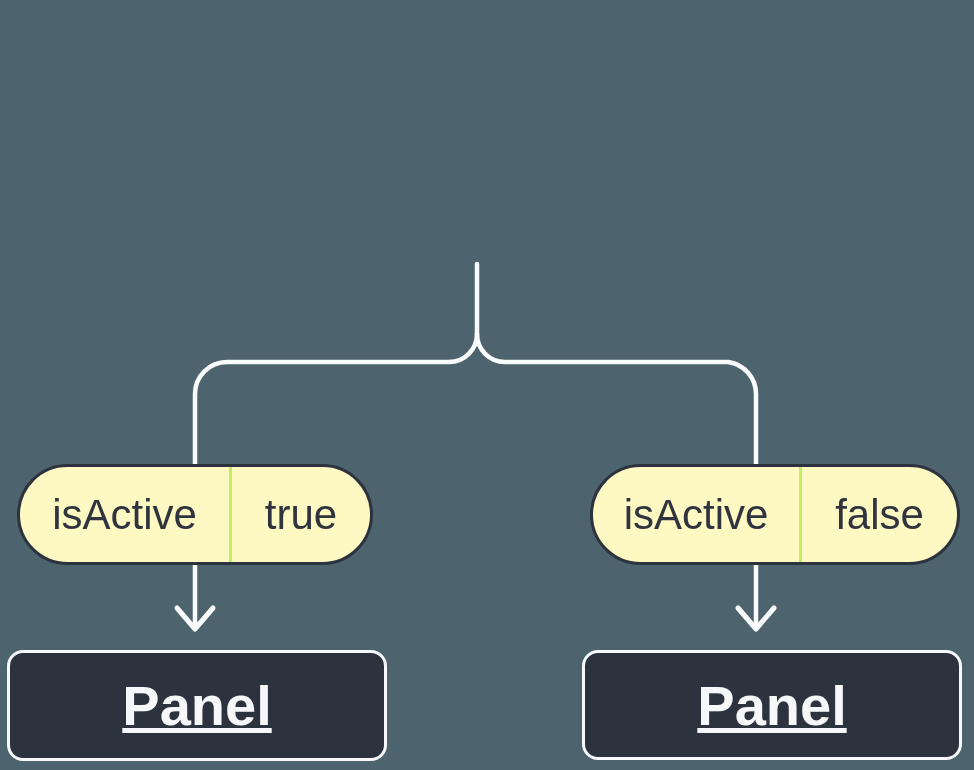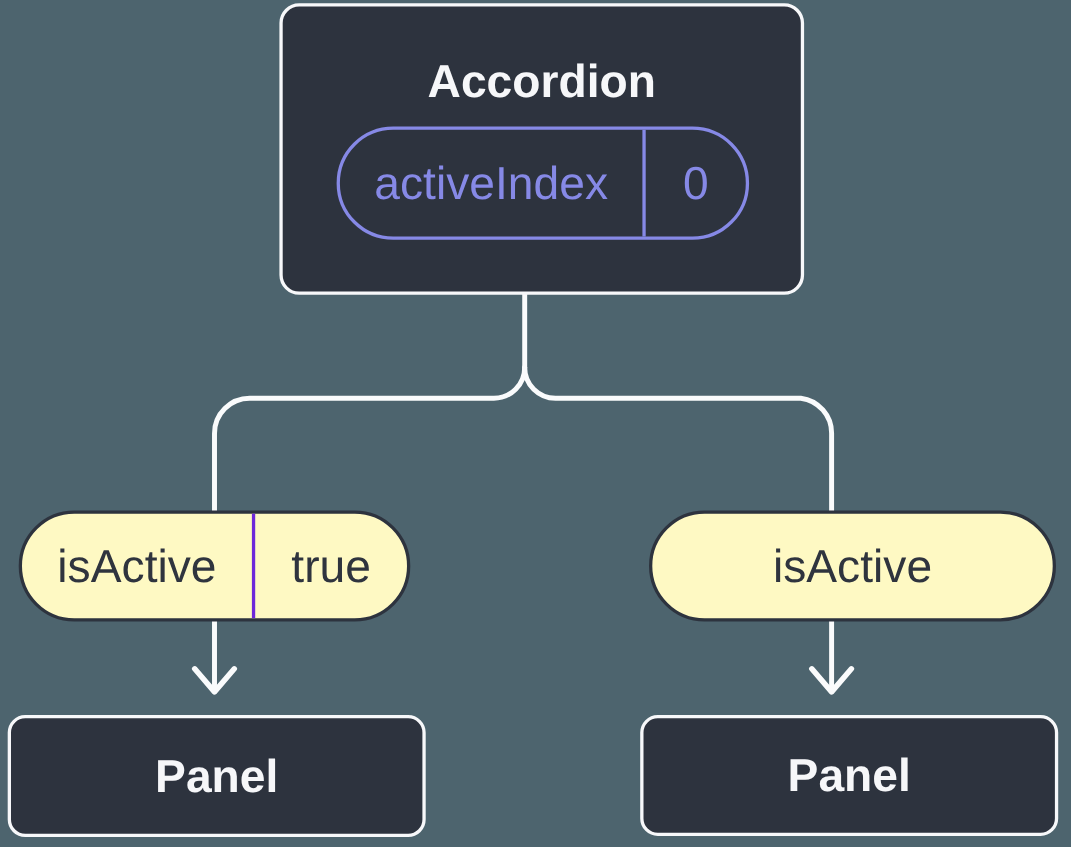--- a/index.html
+++ b/index.html
@@ -68,63 +68,58 @@
     color: #2f343e;
     font-size: 42px;
   }
   .prop-pill-left  { left: 17px;  top: 464px; width: 356px; }
   .prop-pill-right { left: 590px; top: 464px; width: 370px; }
   .prop-label-cell {
     flex: 1;
     display: flex; align-items: center; justify-content: center;
   }
   .prop-value-cell {
-    border-left: 3px solid #6d28d9;
+    border-left: 3px solid #bef264;
     display: flex; align-items: center; justify-content: center;
   }
   .prop-pill-left  .prop-value-cell { width: 138px; }
   .prop-pill-right .prop-value-cell { width: 155px; }
   .panel-node {
     border-radius: 16px;
     display: flex; align-items: center; justify-content: center;
     color: #f6f7f9;
-    font-size: 42px;
+    font-size: 56px;
     font-weight: 600;
+    text-decoration: underline;
   }
   .panel-node-left  { left: 7px;   top: 650px; width: 380px; height: 111px; }
   .panel-node-right { left: 582px; top: 650px; width: 380px; height: 110px; }
 </style>
 </head>
 <body>
 
 <div class="stage">
 
   <svg class="connectors" viewBox="0 0 974 770" fill="none" xmlns="http://www.w3.org/2000/svg">
     <path d="M477 264 V334" stroke="#fafbfc" stroke-width="4.5" stroke-linecap="round"></path>
     <path d="M477 334 A28 28 0 0 1 449 362 H227 A32 32 0 0 0 195 394 V624" stroke="#fafbfc" stroke-width="4.5" stroke-linecap="round" stroke-linejoin="round"></path>
     <path d="M477 334 A28 28 0 0 0 505 362 H728 A32 32 0 0 1 756 394 V624" stroke="#fafbfc" stroke-width="4.5" stroke-linecap="round" stroke-linejoin="round"></path>
     <path d="M177 608 L195 629 L213 608" stroke="#fafbfc" stroke-width="5" stroke-linecap="round" stroke-linejoin="round"></path>
     <path d="M738 608 L756 629 L774 608" stroke="#fafbfc" stroke-width="5" stroke-linecap="round" stroke-linejoin="round"></path>
   </svg>
 
-  <div class="node accordion-node">
-    <div class="accordion-title">Accordion</div>
-    <div class="state-pill">
-      <div class="state-label-cell">activeIndex</div>
-      <div class="state-value-cell">0</div>
-    </div>
-  </div>
 
   <div class="prop-pill prop-pill-left">
     <div class="prop-label-cell">isActive</div>
     <div class="prop-value-cell">true</div>
   </div>
 
   <div class="prop-pill prop-pill-right">
     <div class="prop-label-cell">isActive</div>
+    <div class="prop-value-cell">false</div>
   </div>
 
   <div class="node panel-node panel-node-left">
     <span>Panel</span>
   </div>
 
   <div class="node panel-node panel-node-right">
     <span>Panel</span>
   </div>
 

